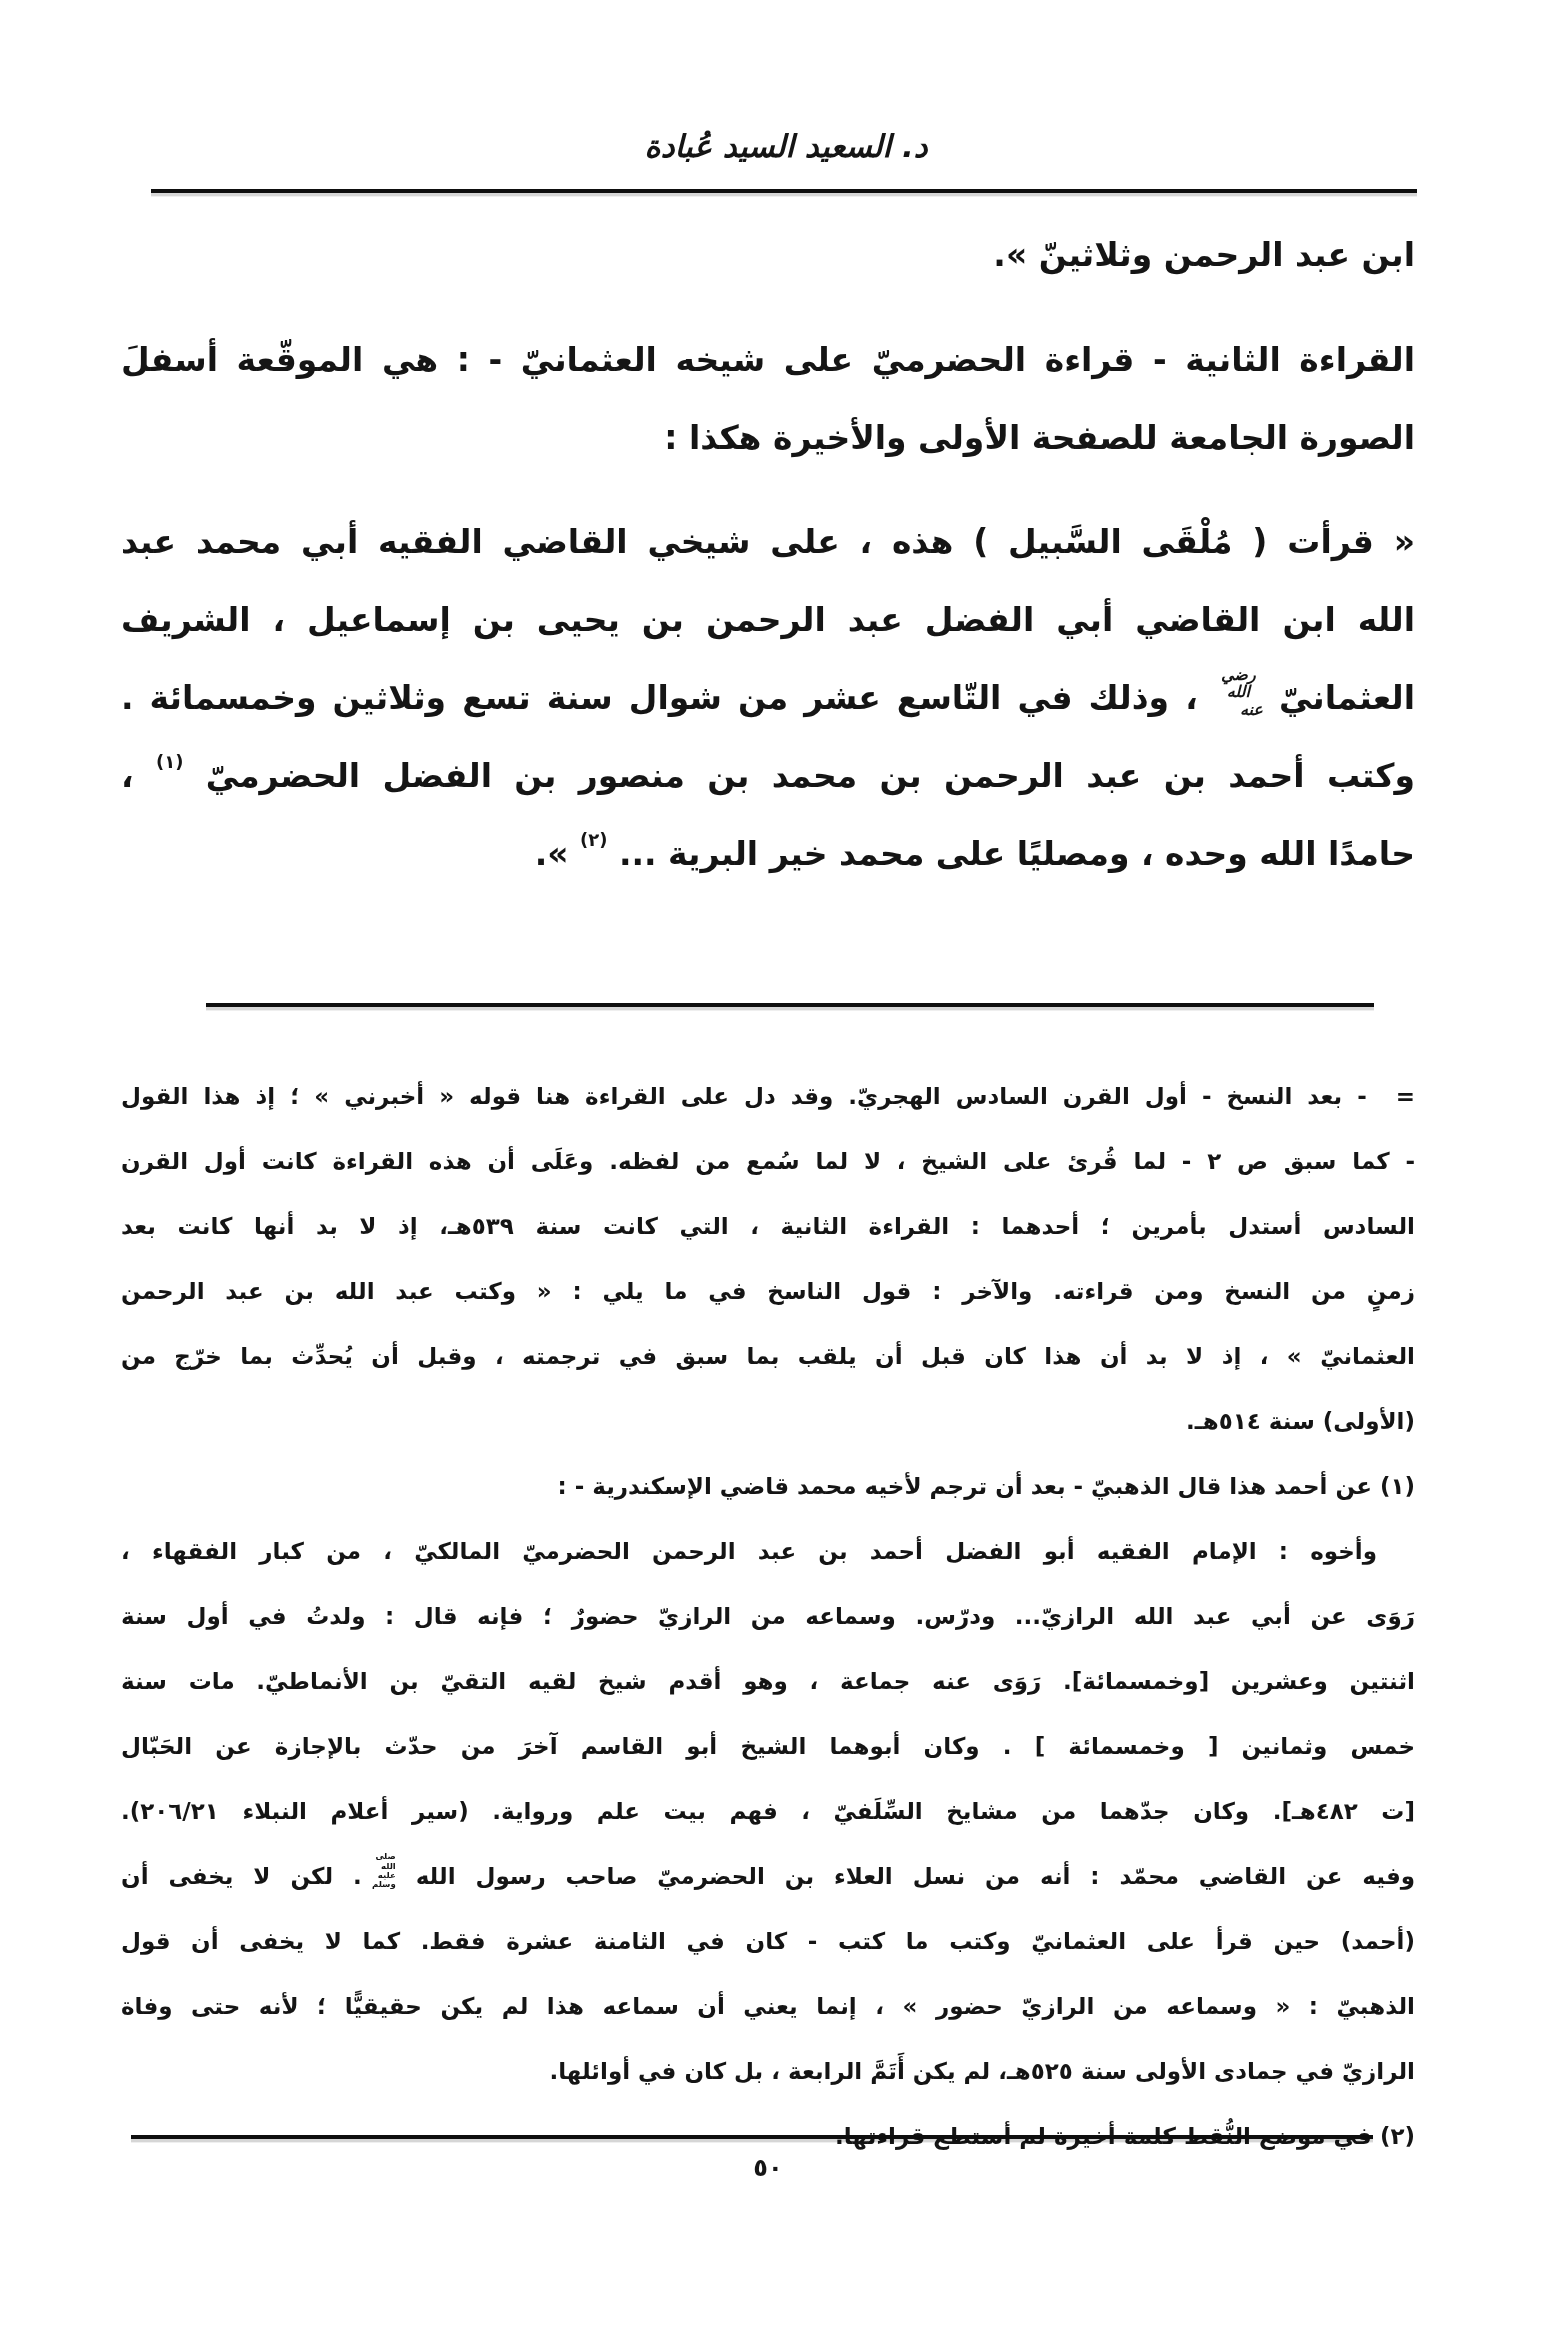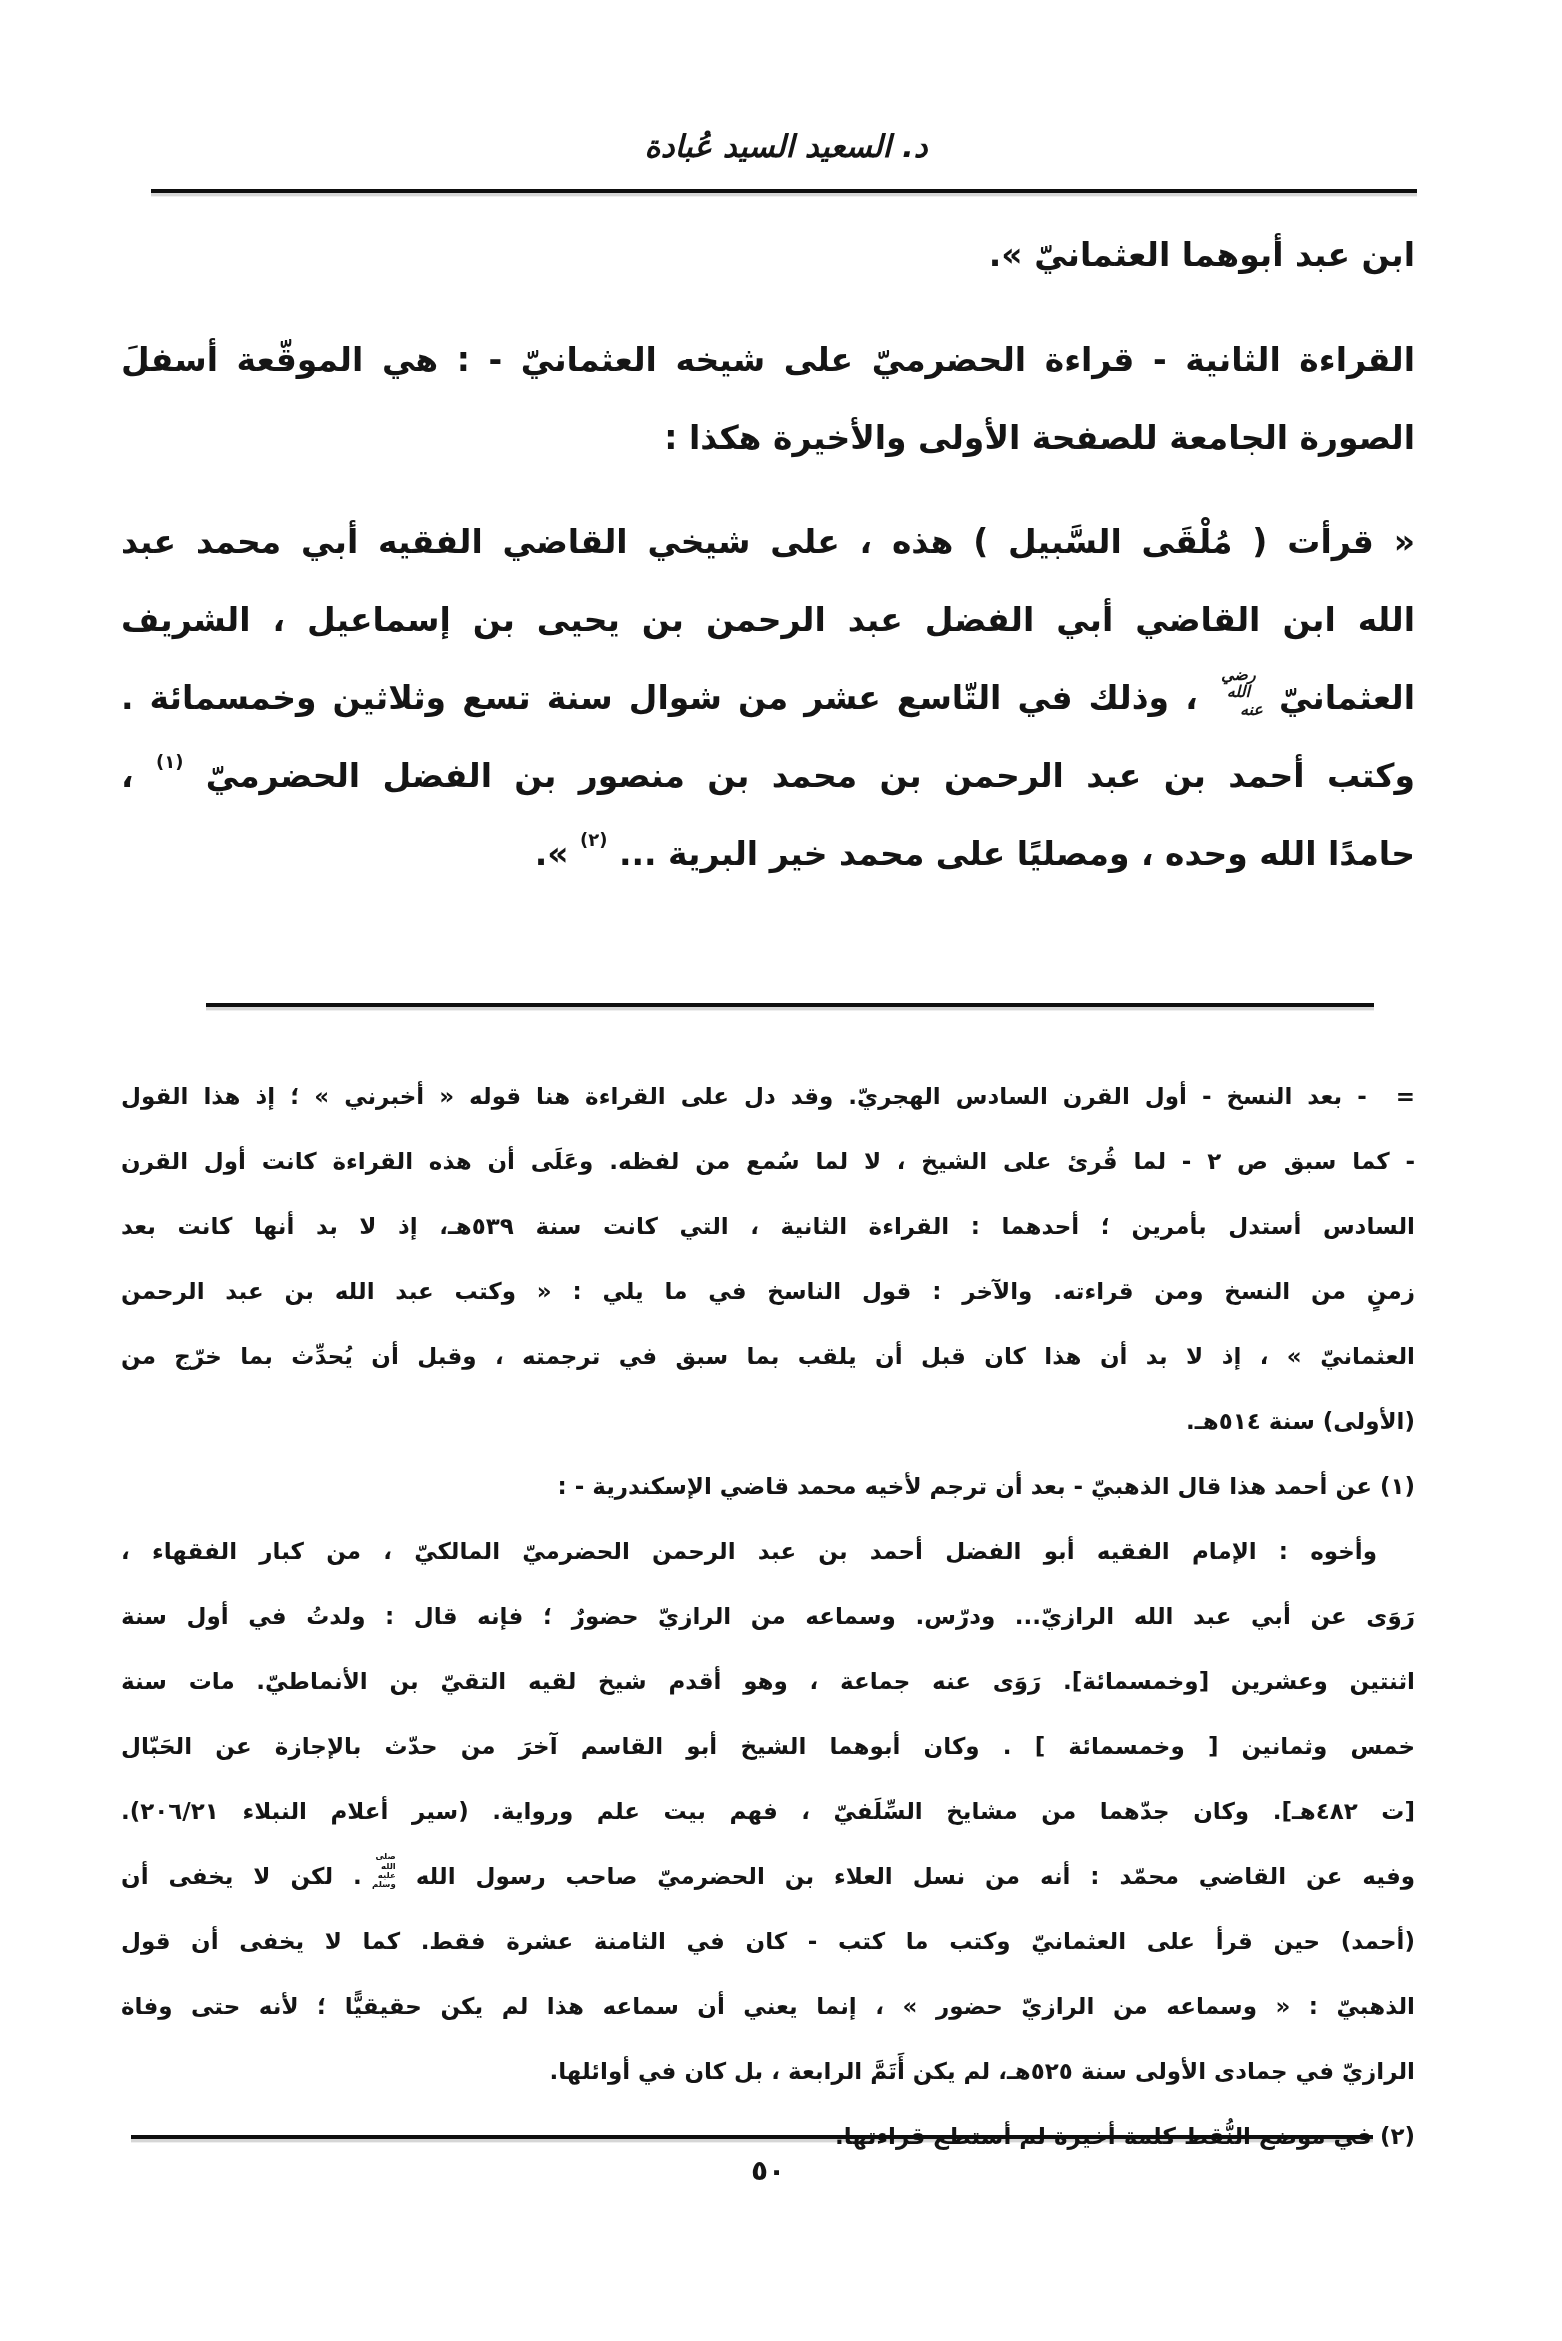--- a/index.html
+++ b/index.html
@@ -99,36 +99,36 @@
   }
   .fn-cont { margin-left: 29px; }
   .fn-indent { padding-right: 38px; }
 
   .page-number {
     position: absolute;
     top: 2154px;
     right: 147px;
     left: 111px;
     text-align: center;
-    font-size: 28px;
+    font-size: 24px;
     font-weight: bold;
     letter-spacing: 3.4px;
   }
 </style>
 </head>
 <body>
 
 <div class="page">
 
   <div class="header-author">د. السعيد السيد عُبادة</div>
   <div class="rule rule-header"></div>
 
   <div class="body-block">
     <div class="para-1">
-      <div class="b-line">ابن عبد أبوهما العثمانيّ ».</div>
+      <div class="b-line">ابن عبد الرحمن وثلاثينّ ».</div>
     </div>
     <div class="para-2">
       <div class="b-line just">القراءة الثانية - قراءة الحضرميّ على شيخه العثمانيّ - : هي الموقّعة أسفلَ</div>
       <div class="b-line">الصورة الجامعة للصفحة الأولى والأخيرة هكذا :</div>
     </div>
     <div class="para-3">
       <div class="b-line just">« قرأت ( مُلْقَى السَّبيل ) هذه ، على شيخي القاضي الفقيه أبي محمد عبد</div>
       <div class="b-line just">الله ابن القاضي أبي الفضل عبد الرحمن بن يحيى بن إسماعيل ، الشريف</div>
       <div class="b-line just">
         <span>العثمانيّ </span><span class="honor">رضي الله عنه</span><span> ، وذلك في التّاسع عشر من شوال سنة تسع وثلاثين وخمسمائة .</span>

